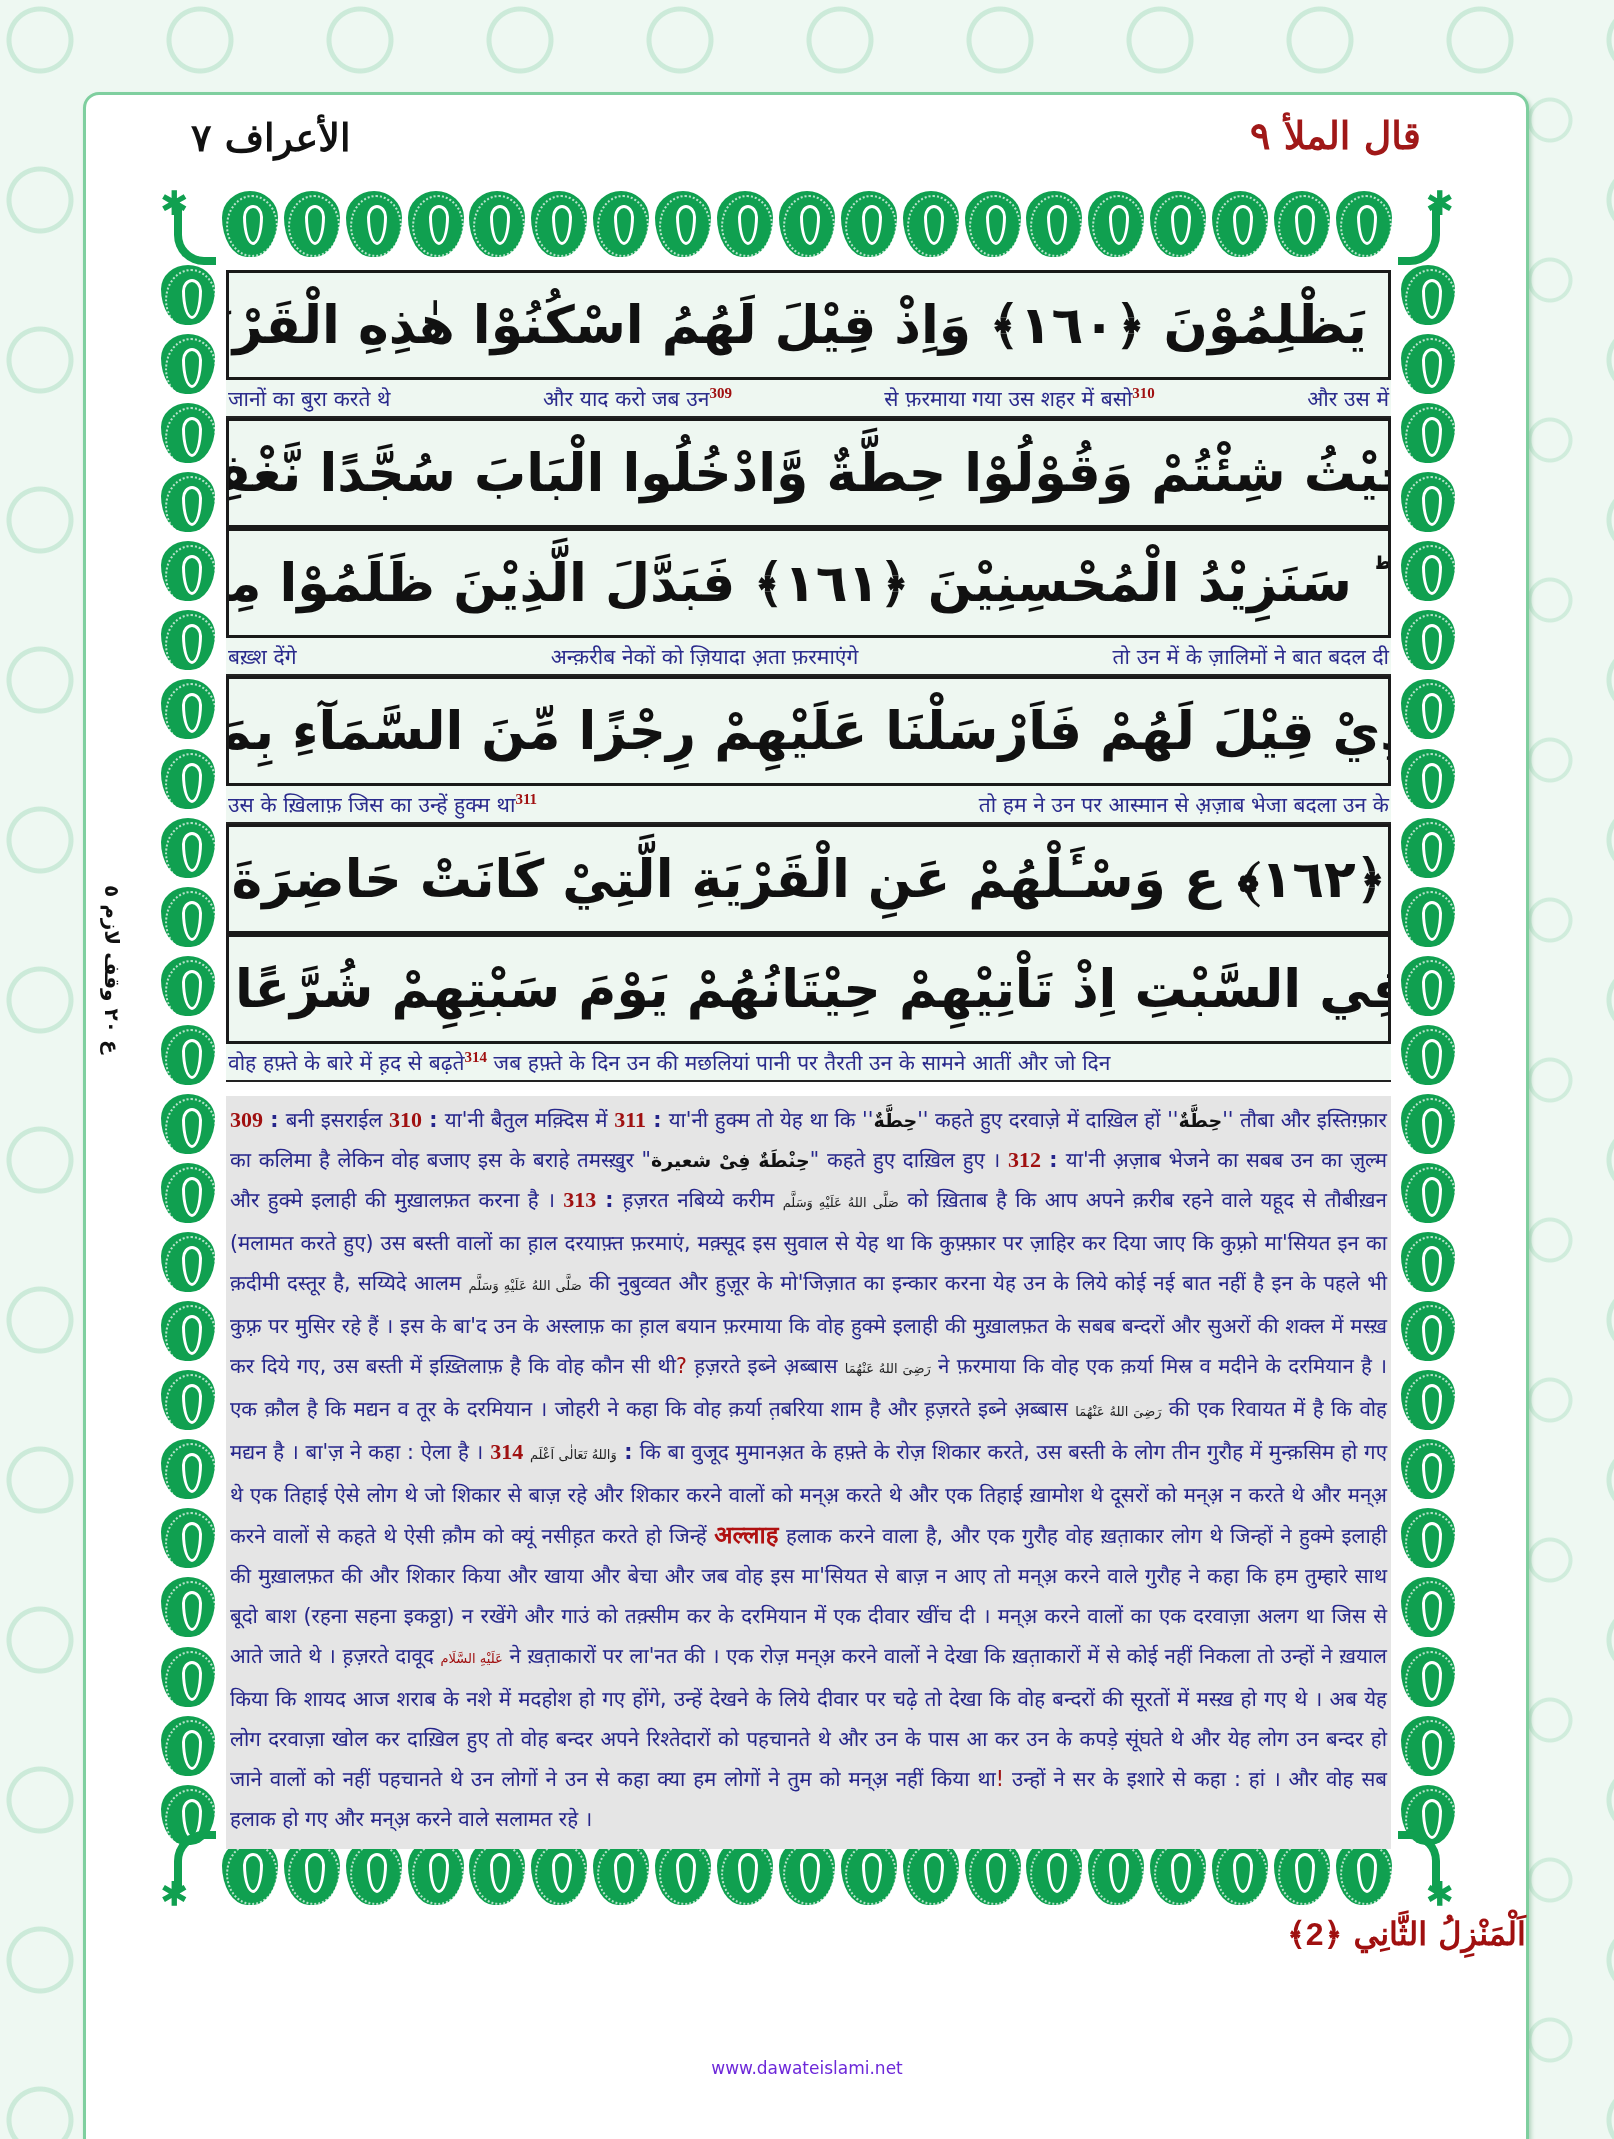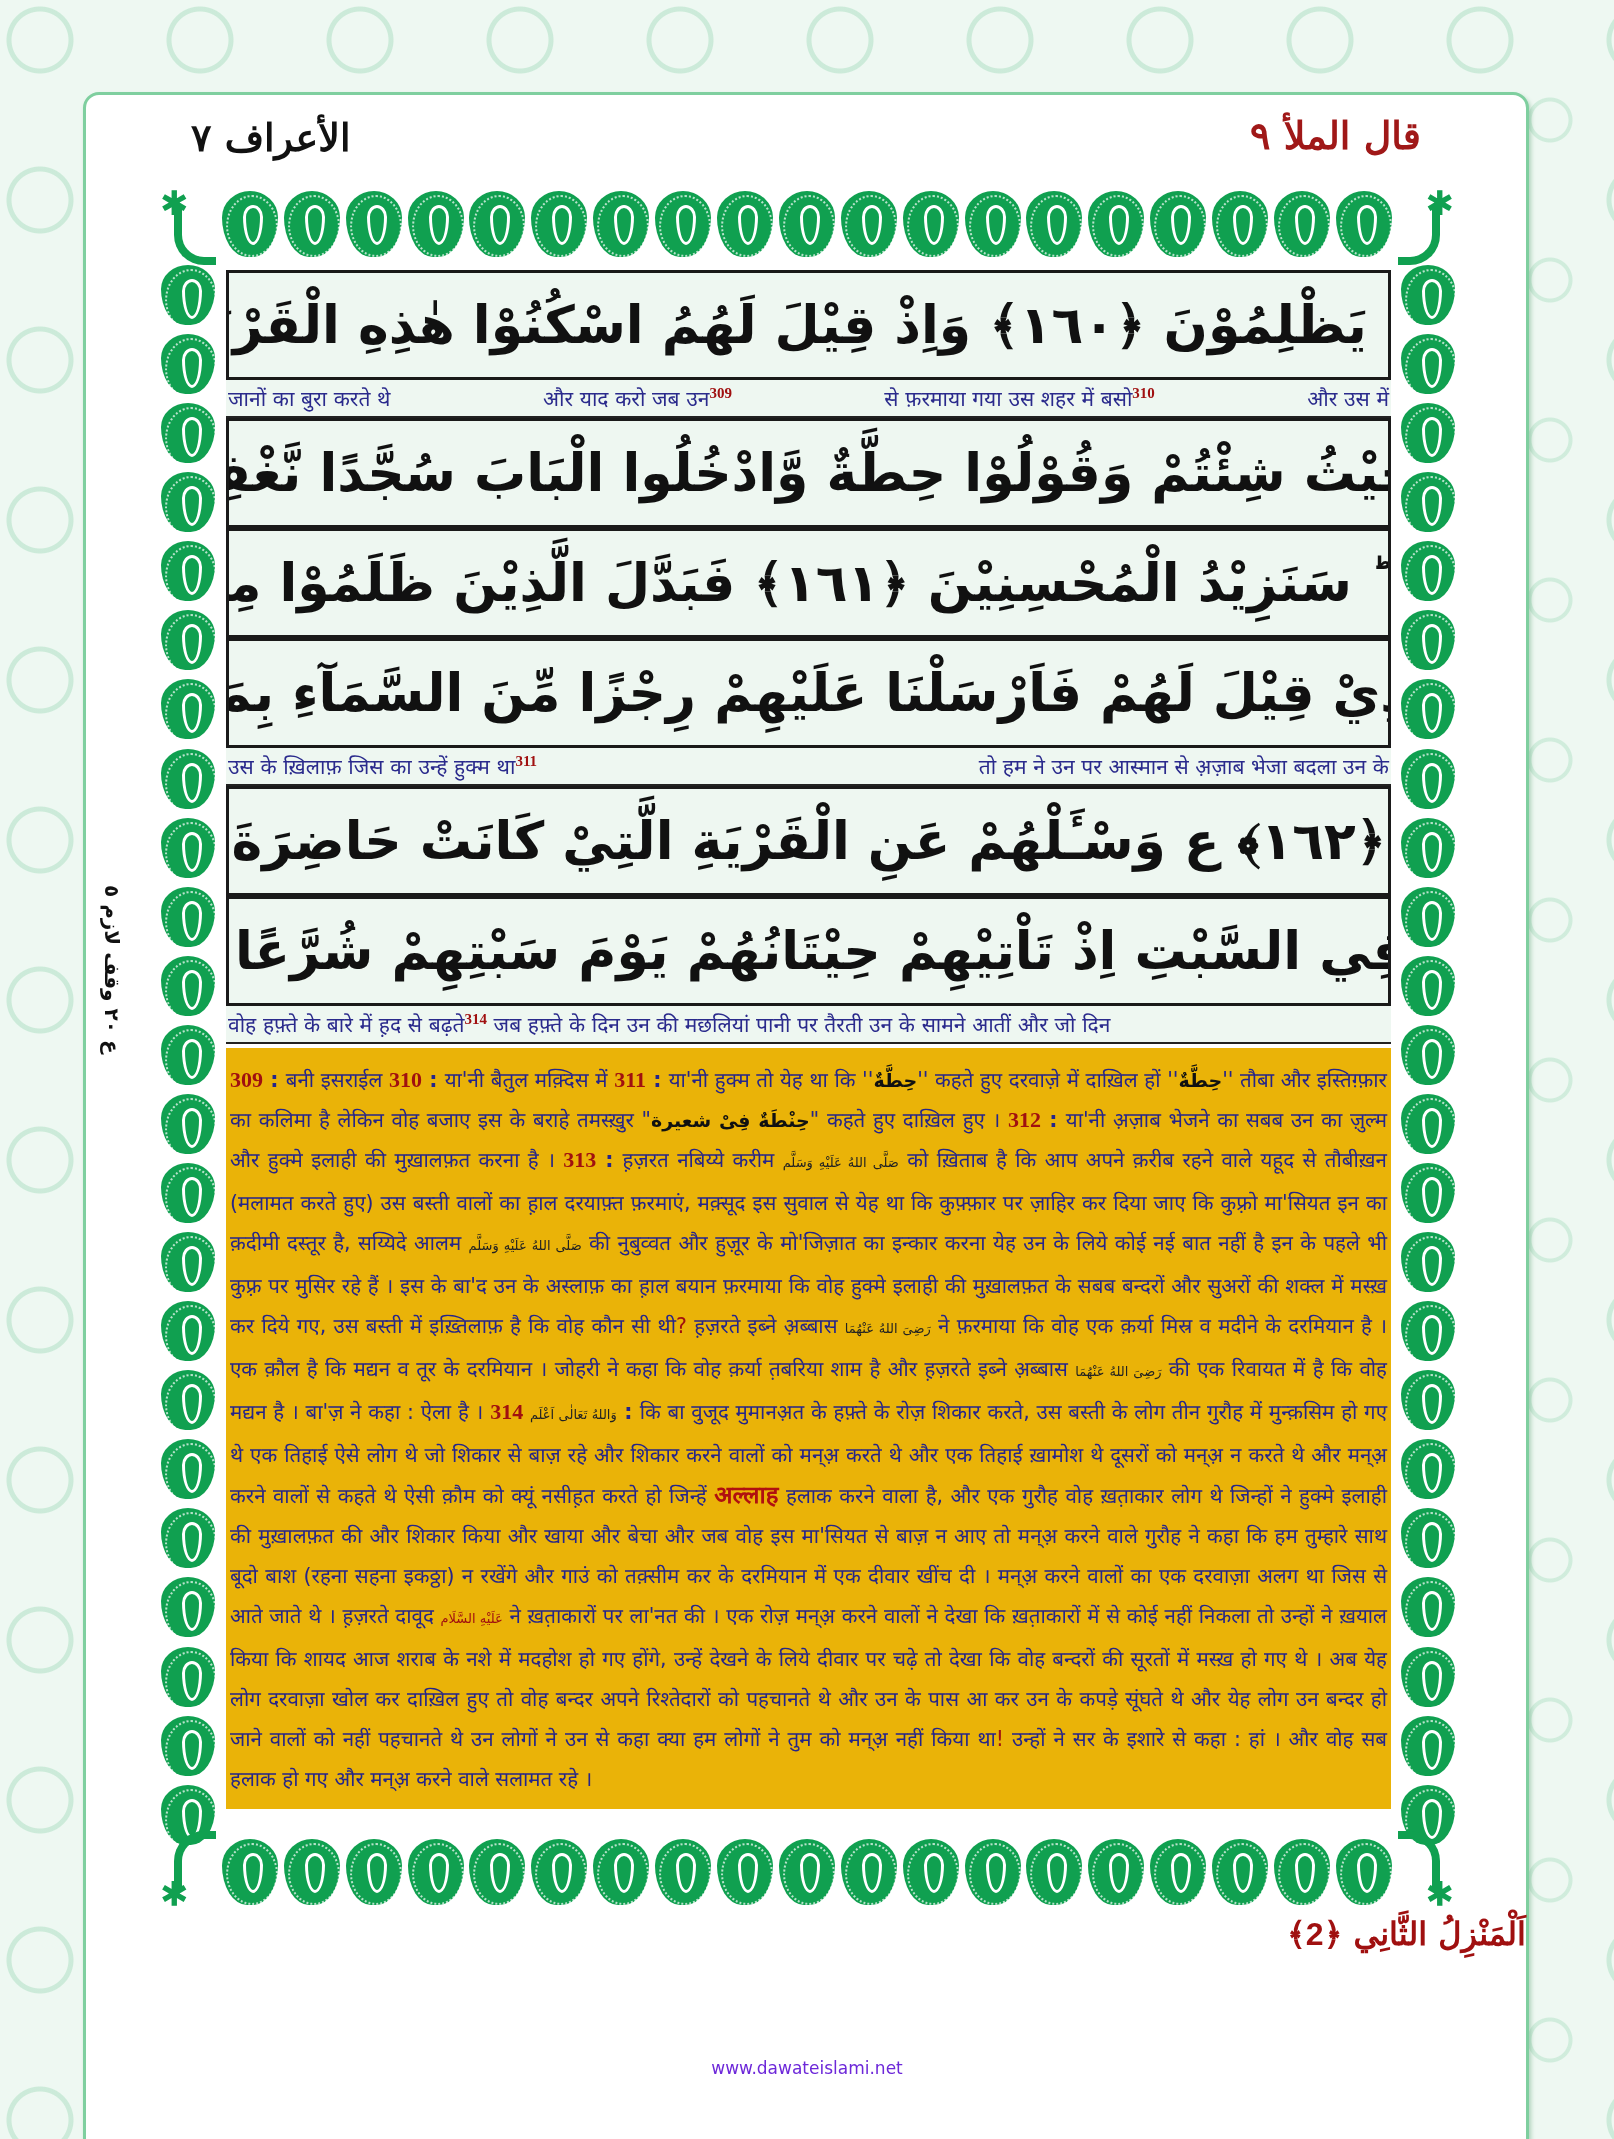--- a/index.html
+++ b/index.html
@@ -90,23 +90,23 @@
     padding: 16px 2px;
     background: linear-gradient(#eef7f1, #eef7f1);
     border-bottom: 2px solid #222;
     margin-bottom: 0;
   }
   .block { margin-bottom: 0; }
   .sup { font-family: "Liberation Serif", serif; font-weight: bold; font-size: 15px; color: #a01010; vertical-align: super; }
   .allah { font-family: "Liberation Serif", serif; font-weight: bold; color: #b01010; font-size: 24px; }
 
   .notes {
-    margin-top: 4px;
-    background: #eab308;
-    padding: 12px 4px 10px 4px;
+    margin-top: 14px;
+    background: #e5e5e5;
+    padding: 4px 4px 10px 4px;
     font-family: "DejaVu Sans", sans-serif; font-size: 20.5px; color: #25258a;
     line-height: 40px;
     text-align: justify;
   }
   .note-num { font-family: "Liberation Serif", serif; font-weight: bold; color: #a01010; font-size: 22px; }
   .ar-inline { font-family: "DejaVu Sans", sans-serif; font-weight: bold; color: #111; direction: rtl; unicode-bidi: embed; font-size: 19px; }
   .ar-small { font-family: "DejaVu Sans", sans-serif; color: #222; font-size: 13px; direction: rtl; unicode-bidi: embed; }
   .ar-small.red { color: #a01010; }
   .qmark { color: #a01010; }
 
@@ -246,20 +246,25 @@
         <span>और उस में</span>
       </div>
     </div>
 
     <div class="block">
       <div class="ayah-box">مِنْهَا حَيْثُ شِئْتُمْ وَقُوْلُوْا حِطَّةٌ وَّادْخُلُوا الْبَابَ سُجَّدًا نَّغْفِرْ لَكُمْ</div>
     </div>
 
     <div class="block">
       <div class="ayah-box">خَطِيْٓـٰٔتِكُمْ ؕ سَنَزِيْدُ الْمُحْسِنِيْنَ ﴿١٦١﴾ فَبَدَّلَ الَّذِيْنَ ظَلَمُوْا مِنْهُمْ قَوْلًا</div>
+      <div class="trans-line">
+        <span>बख़्श देंगे</span>
+        <span>अन्क़रीब नेकों को ज़ियादा अ़ता फ़रमाएंगे</span>
+        <span>तो उन में के ज़ालिमों ने बात बदल दी</span>
+      </div>
     </div>
 
     <div class="block">
       <div class="ayah-box">غَيْرَ الَّذِيْ قِيْلَ لَهُمْ فَاَرْسَلْنَا عَلَيْهِمْ رِجْزًا مِّنَ السَّمَآءِ بِمَا كَانُوْا</div>
       <div class="trans-line">
         <span><span>उस के ख़िलाफ़ जिस का उन्हें हुक्म था</span><span class="sup">311</span></span>
         <span>तो हम ने उन पर आस्मान से अ़ज़ाब भेजा बदला उन के</span>
       </div>
     </div>
 

